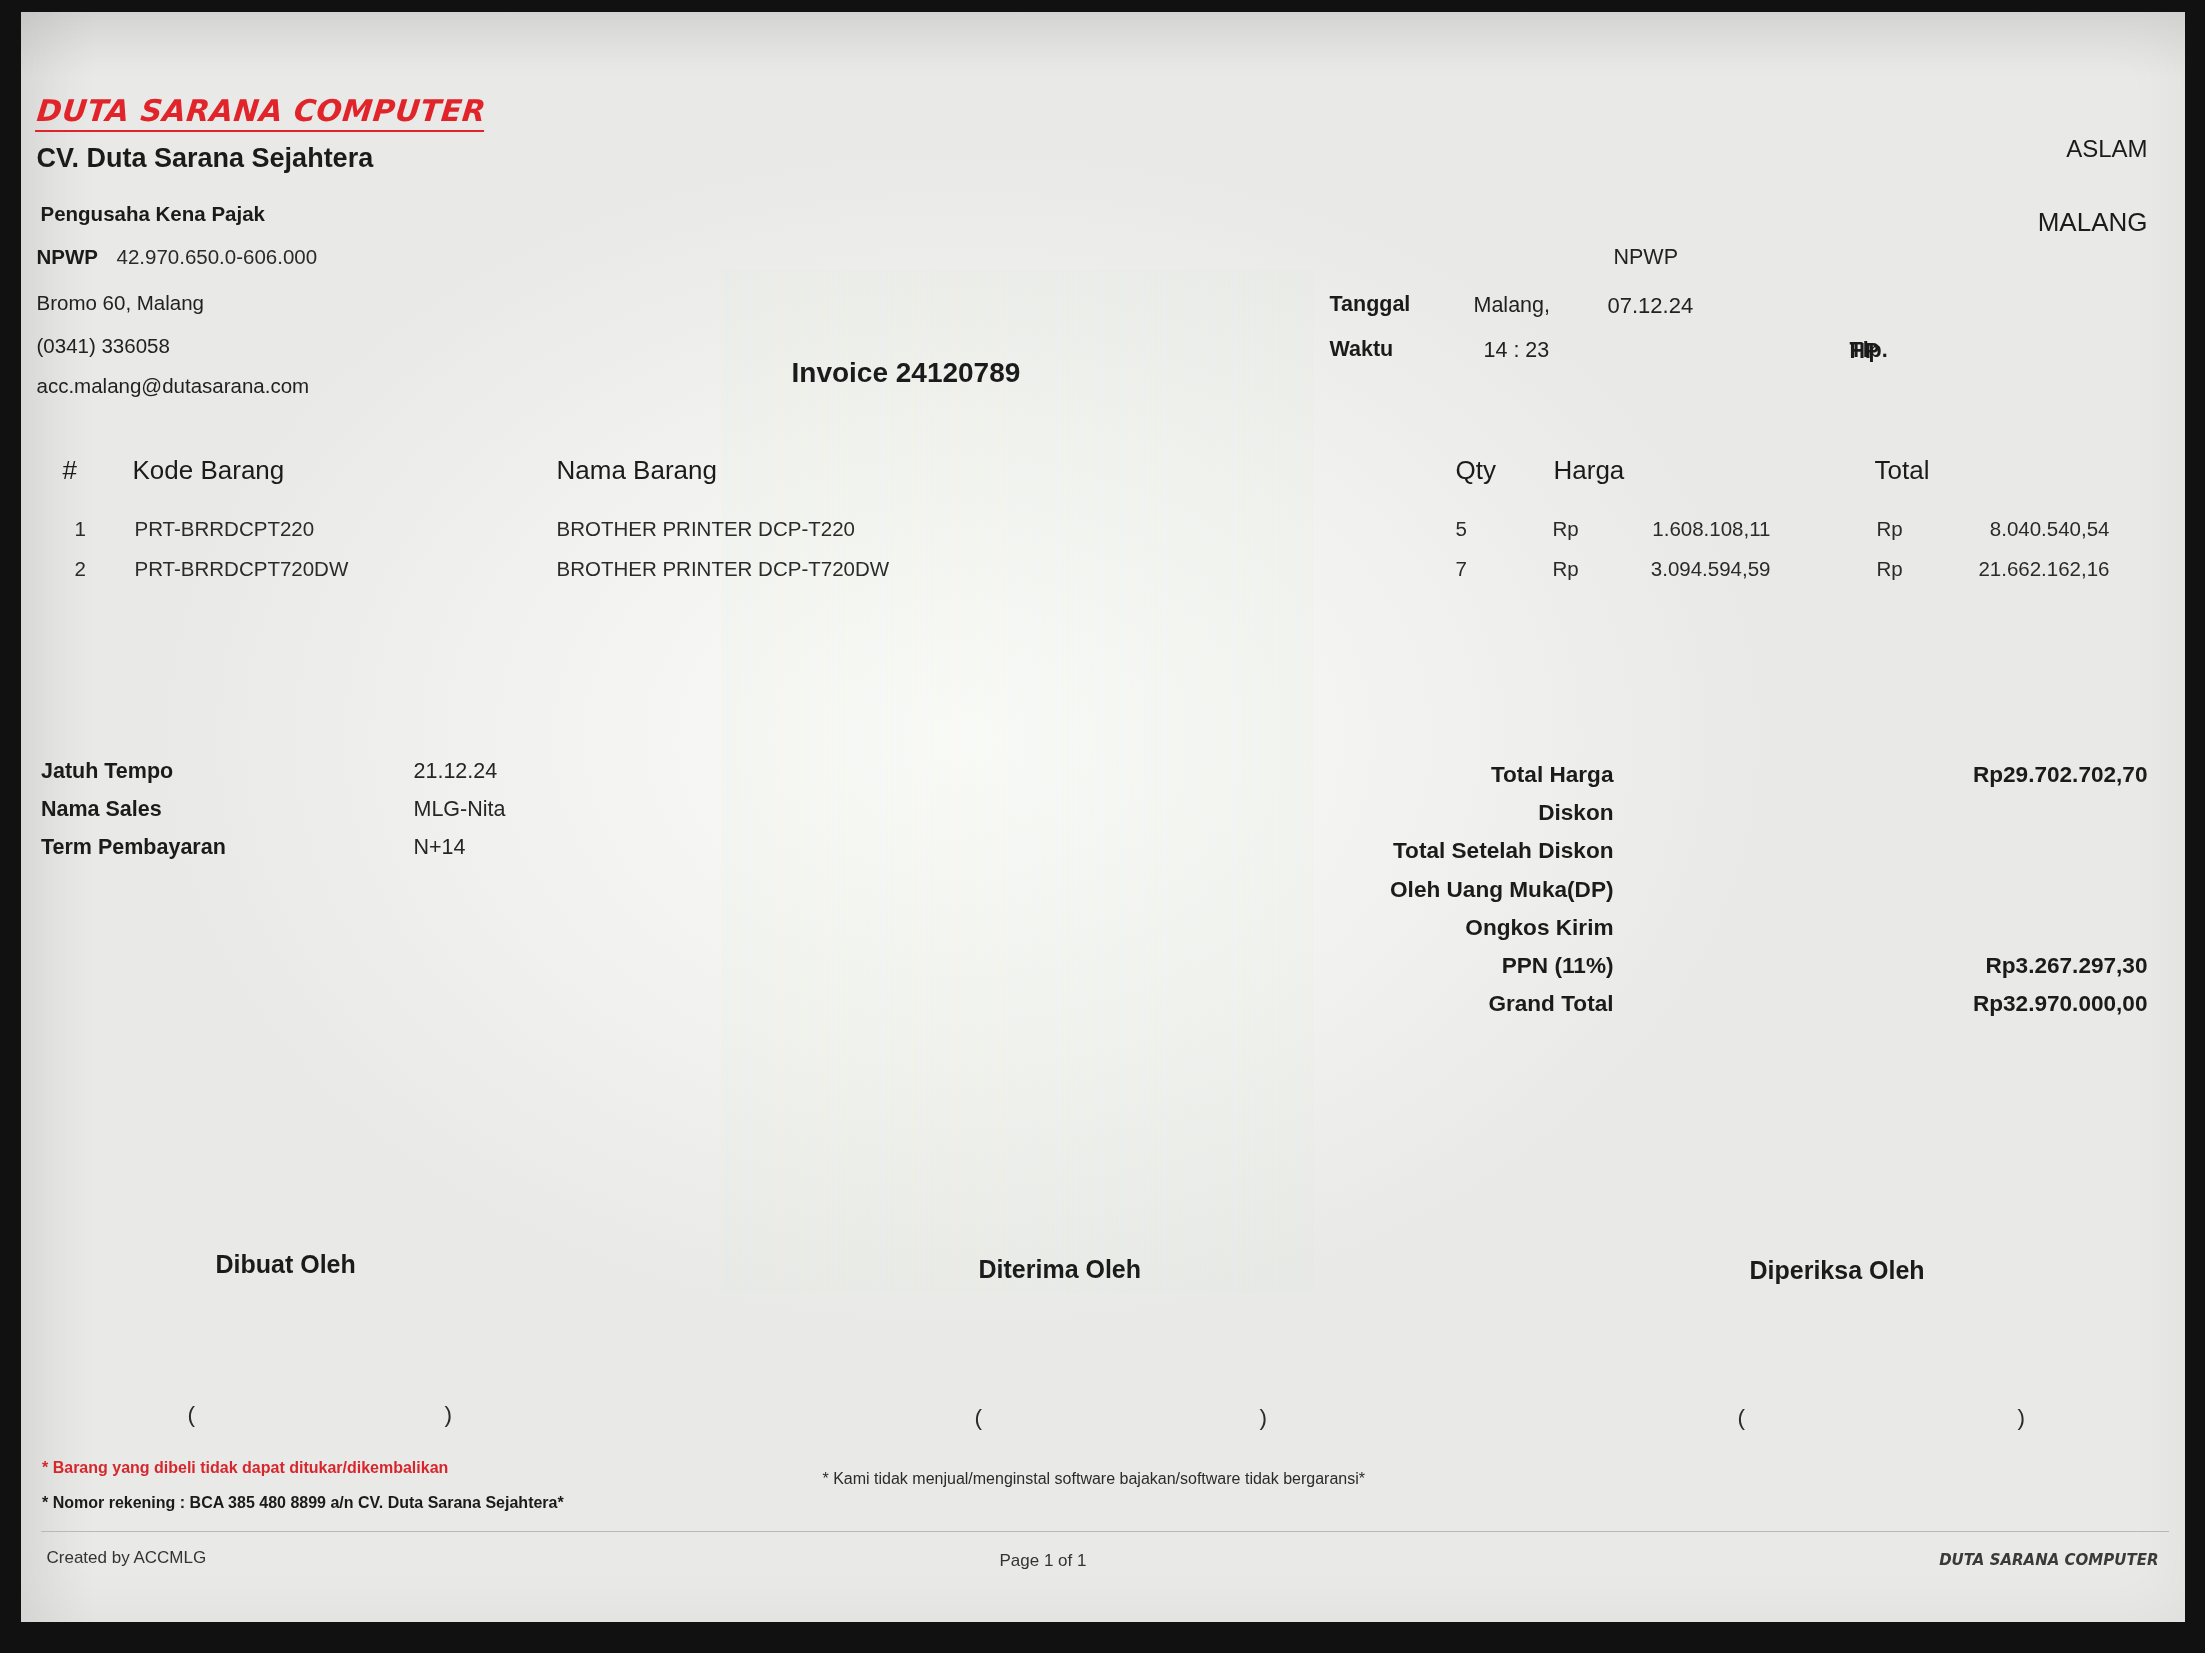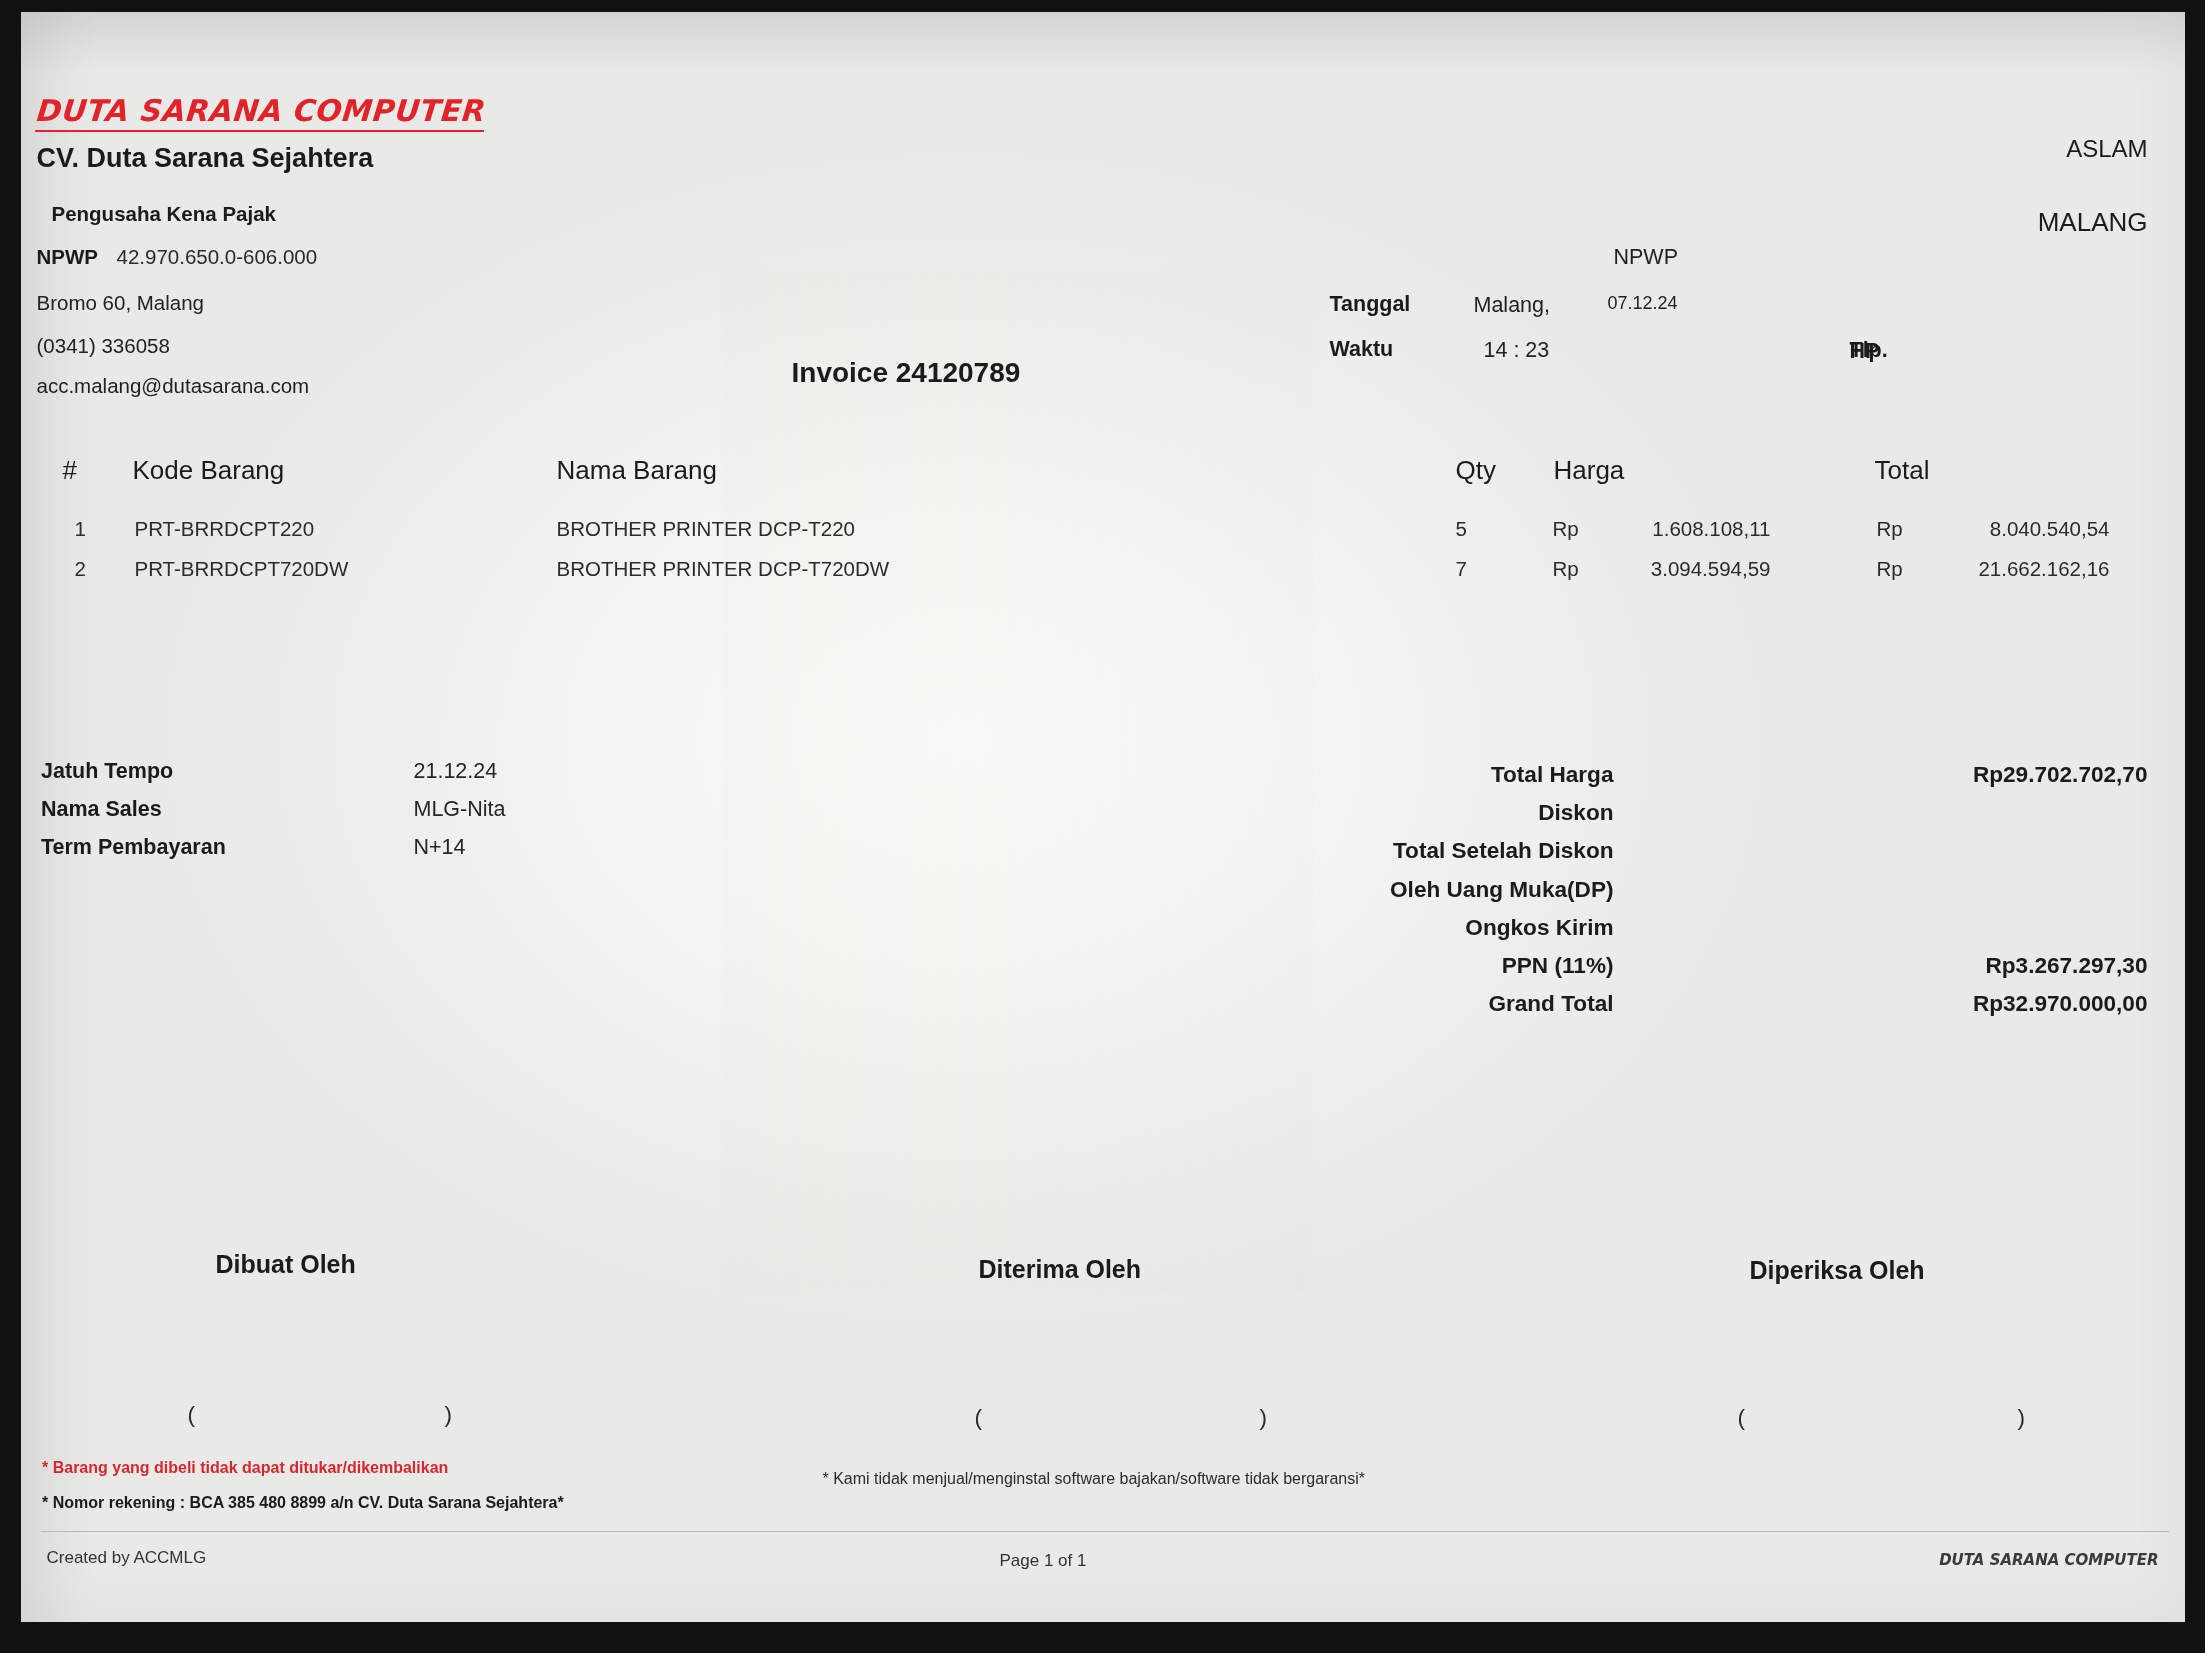--- a/index.html
+++ b/index.html
@@ -80,21 +80,21 @@
   }
   .company {
     position: absolute;
     left: 16px; top: 131px;
     font-size: 27px;
     font-weight: bold;
     color: #1b1b1b;
   }
   .pkp {
     position: absolute;
-    left: 31px; top: 190px;
+    left: 20px; top: 190px;
     font-size: 20.5px;
     font-weight: bold;
     color: #1b1b1b;
   }
   .npwp-label {
     position: absolute;
     left: 16px; top: 233px;
     font-size: 20.5px;
     font-weight: bold;
     color: #1b1b1b;
@@ -140,21 +140,21 @@
     text-align: right;
   }
   .npwp-right {
     position: absolute;
     left: 1593px; top: 233px;
     font-size: 21.5px;
     color: #222;
   }
   .lbl-tanggal { position:absolute; left:1309px; top:280px; font-size:21.5px; font-weight:bold; color:#1b1b1b;}
   .val-tanggal-city { position:absolute; left:1453px; top:281px; font-size:21.5px; color:#222;}
-  .val-tanggal { position:absolute; left:1587px; top:281px; font-size:18px; color:#222;}
+  .val-tanggal { position:absolute; left:1587px; top:281px; font-size:22px; color:#222;}
   .lbl-waktu { position:absolute; left:1309px; top:325px; font-size:21.5px; font-weight:bold; color:#1b1b1b;}
   .val-waktu { position:absolute; left:1463px; top:326px; font-size:21.5px; color:#222;}
   .lbl-tlp { position:absolute; left:1829px; top:282px; font-size:21.5px; font-weight:bold; color:#1b1b1b;margin-top:44px;}
   .lbl-hp { position:absolute; left:1829px; top:327px; font-size:21.5px; font-weight:bold; color:#1b1b1b;}
 
   
   .th {
     position: absolute;
     top: 443px;
     font-size: 26px;

